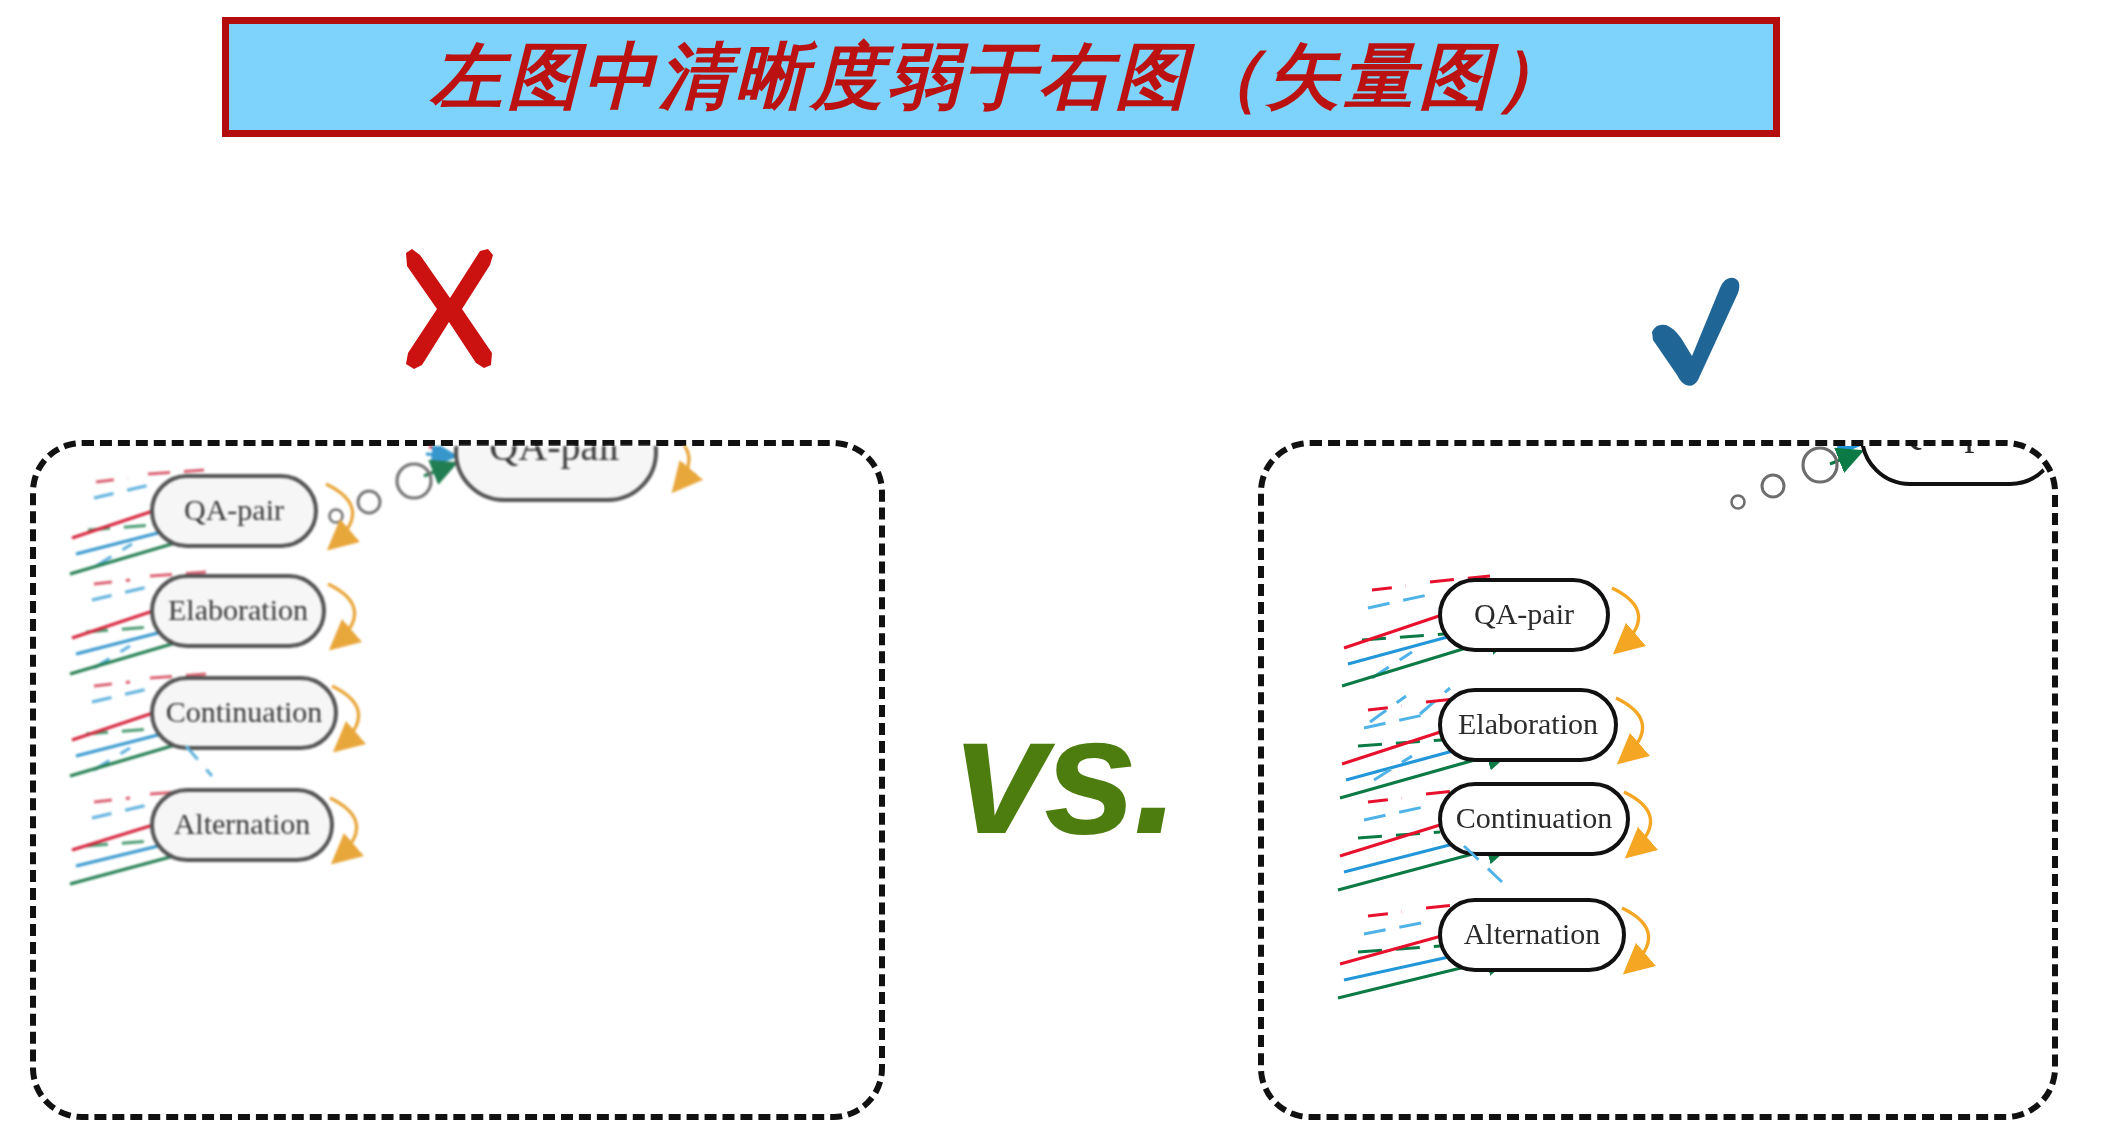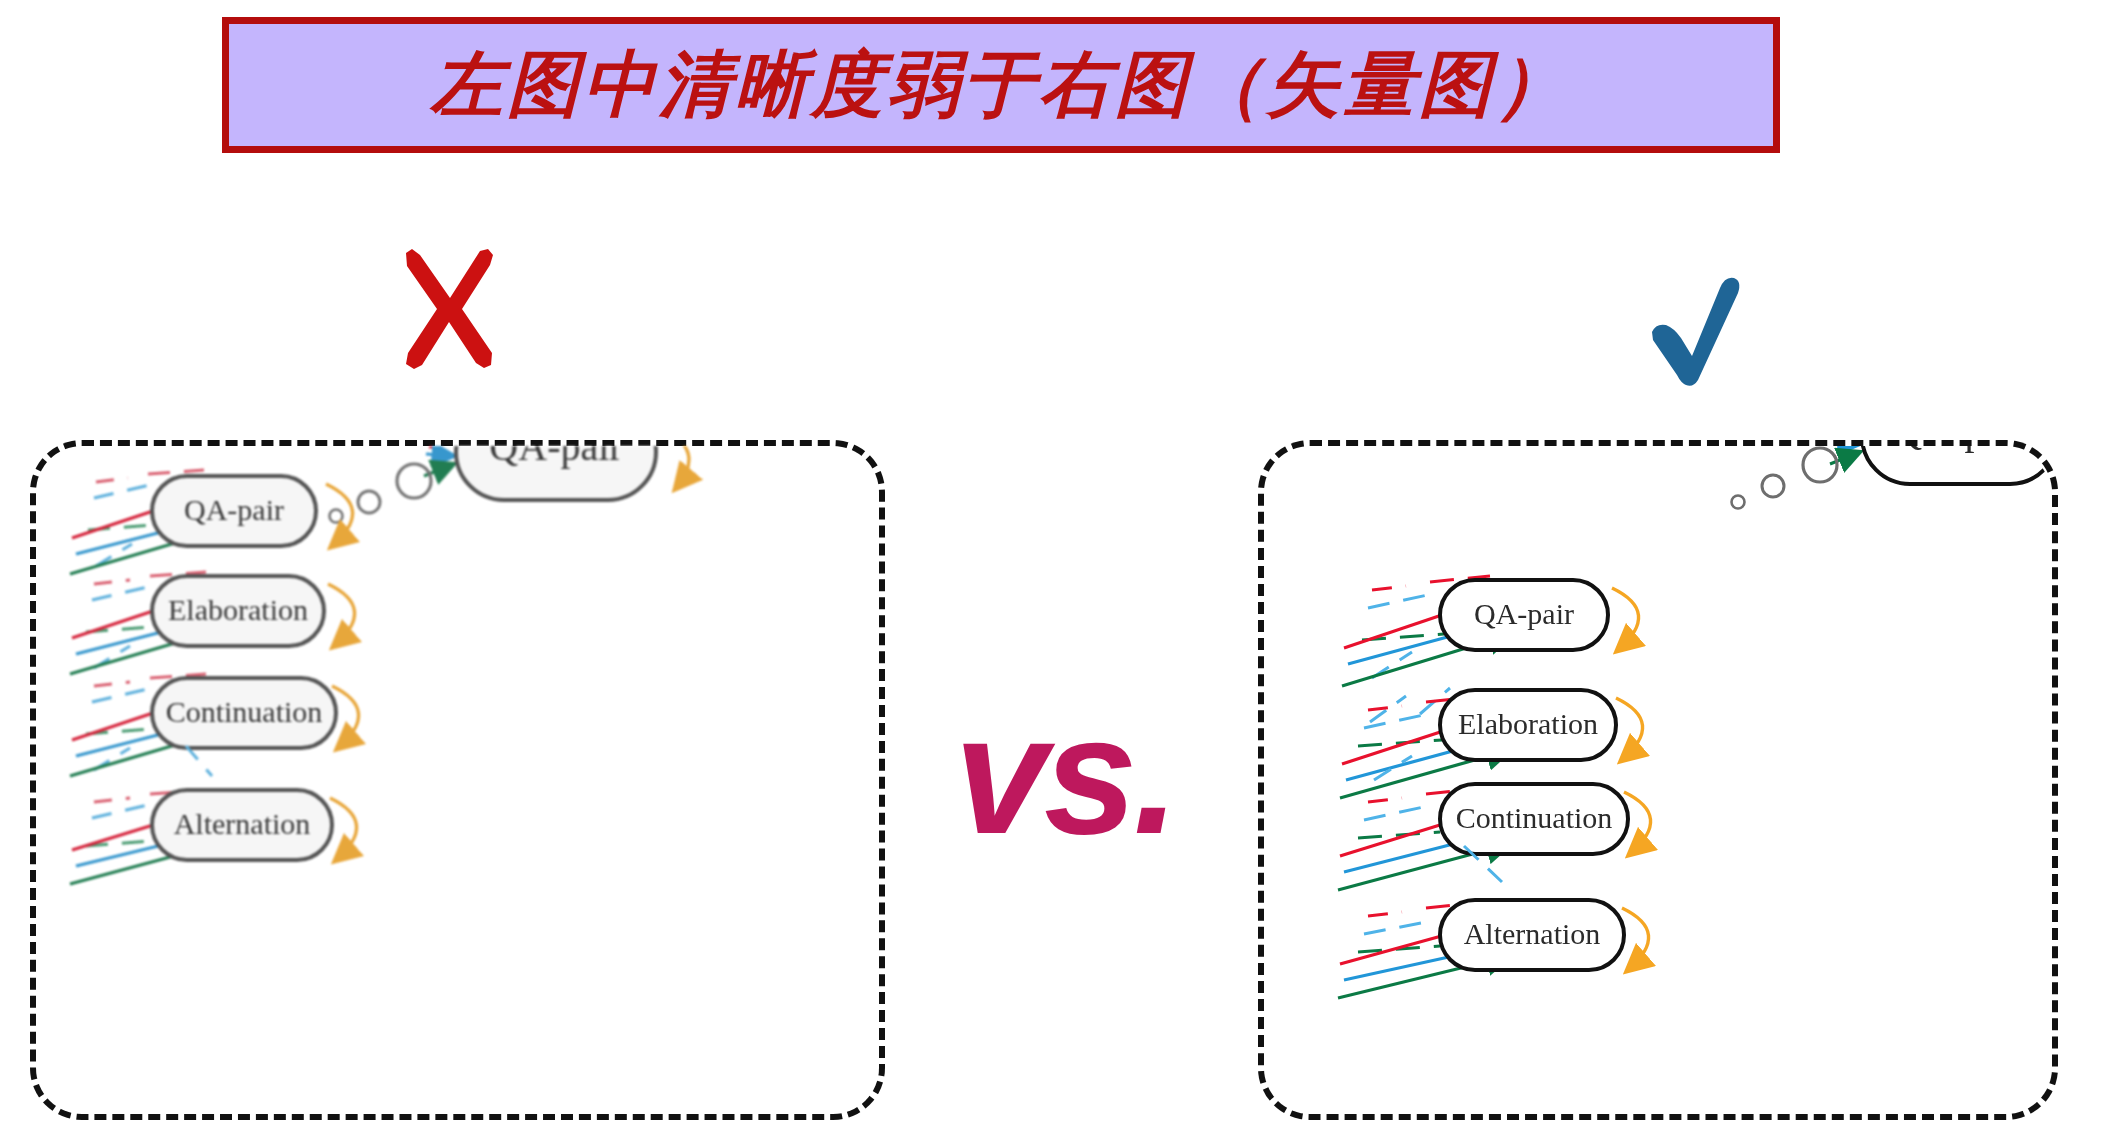--- a/index.html
+++ b/index.html
@@ -14,24 +14,24 @@
     overflow: hidden;
     font-family: "Liberation Serif", serif;
   }
 
   
   #title-box {
     position: absolute;
     left: 222px;
     top: 17px;
     width: 1558px;
-    height: 136px;
+    height: 120px;
     border: 7px solid #b40d0d;
     box-sizing: border-box;
-    background: #c4b5fd;
+    background: #7dd3fc;
     padding-left: 44px;
   }
   #title-text {
     position: absolute;
     left: 0;
     top: 0;
     width: 100%;
     height: 100%;
     display: flex;
     align-items: center;
@@ -90,21 +90,21 @@
     top: 660px;
     width: 250px;
     height: 230px;
     display: flex;
     align-items: center;
     justify-content: center;
     font-family: "Liberation Sans", sans-serif;
     font-size: 168px;
     font-weight: 700;
     font-style: italic;
-    color: #be185d;
+    color: #4d7c0f;
     letter-spacing: -4px;
     user-select: none;
   }
 </style>
 </head>
 <body>
 
 <div id="title-box">
   <div id="title-text">左图中清晰度弱于右图（矢量图）</div>
 </div>

